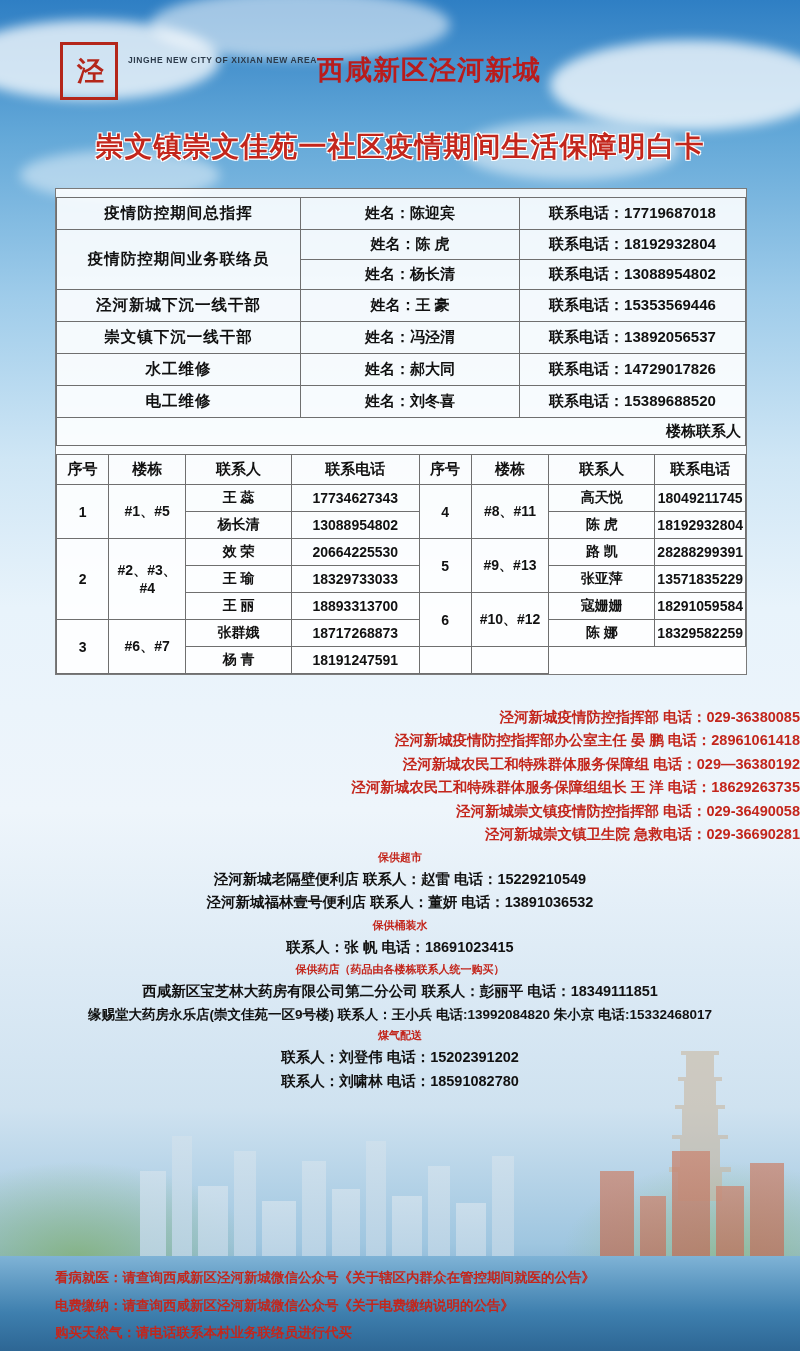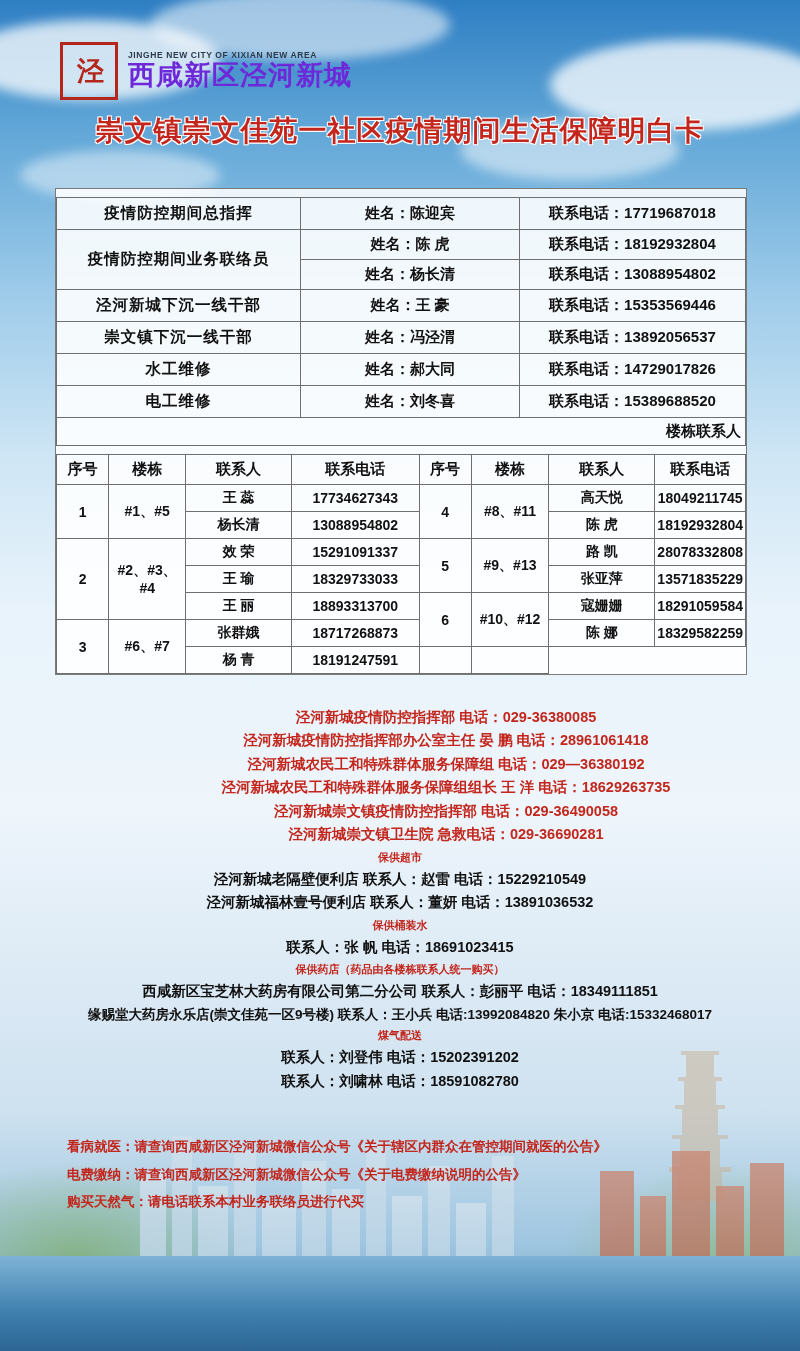--- a/index.html
+++ b/index.html
@@ -21,43 +21,43 @@
   .bldg.red{background:linear-gradient(180deg,#c98a77,#b8705c);opacity:.8;}
   .water{position:absolute;left:0;right:0;bottom:0;height:95px;background:linear-gradient(180deg,#7fb3d6,#3e7fae 60%,#2d6694);}
   .greens{position:absolute;left:0;bottom:70px;width:260px;height:120px;background:radial-gradient(ellipse at 30% 80%, #7fae6a 0%, rgba(127,174,106,0) 70%);opacity:.75;}
   .greens2{position:absolute;right:0;bottom:70px;width:240px;height:120px;background:radial-gradient(ellipse at 70% 80%, #8bb56f 0%, rgba(139,181,111,0) 70%);opacity:.6;}
   .pagoda{position:absolute;right:60px;bottom:150px;width:80px;height:200px;opacity:.55;}
   
   .header{position:absolute;left:0;right:0;top:0;padding-top:42px;}
   .logo-row{display:flex;align-items:center;gap:10px;padding-left:60px;}
   .logo-mark{width:52px;height:52px;border:3px solid #b4261a;color:#b4261a;display:flex;align-items:center;justify-content:center;
     font-family:"Liberation Serif","DejaVu Serif",serif;font-weight:bold;font-size:27px;line-height:1;letter-spacing:-3px;}
-  .logo-text{display:flex;flex-direction:column;justify-content:center;}
+  .logo-text{display:flex;flex-direction:row;justify-content:center;}
   .logo-en{font-size:8.5px;letter-spacing:.6px;color:#2b3a4a;font-weight:bold;}
-  .logo-cn{font-size:27px;font-weight:bold;color:#6d28d9;letter-spacing:1px;line-height:1.15;}
-  .title{margin-top:12px;text-align:center;font-size:28px;font-weight:bold;color:#c3261c;letter-spacing:1px;
+  .logo-cn{font-size:27px;font-weight:bold;color:#b91c1c;letter-spacing:1px;line-height:1.15;}
+  .title{margin-top:28px;text-align:center;font-size:28px;font-weight:bold;color:#c3261c;letter-spacing:1px;
          text-shadow:1px 1px 0 #fff, -1px -1px 0 #fff, 1px -1px 0 #fff, -1px 1px 0 #fff;}
   
   .card{position:absolute;left:55px;top:188px;width:690px;background:rgba(255,255,255,.88);border:1px solid #7a7a7a;}
   table{border-collapse:collapse;width:100%;font-size:15px;color:#111;margin-top:8px;}
   td,th{border:1px solid #6f6f6f;padding:5px 4px;text-align:center;font-weight:bold;}
   .sec-title{font-size:15px;font-weight:bold;padding:4px;text-align:right;}
   .lbl{font-size:15.5px;letter-spacing:1px;}
   .nm{font-size:15px;}
   table.inner td{font-size:14px;padding:4px 2px;}
   .small{font-size:12px;}
   
   .contacts{position:absolute;left:0;right:0;top:706px;text-align:center;}
   .line{color:#c3261c;font-weight:bold;font-size:14.5px;line-height:1.62;white-space:nowrap;}
   .line.black{color:#111;}
   .line.dark{color:#111;font-size:13.5px;}
   .sub{color:#c3261c;font-weight:bold;font-size:11px;line-height:1.9;}
-  .lead{padding-left:92px;text-align:center;}
-  
-  .notes{position:absolute;left:55px;right:30px;top:1133px;margin-left:12px;}
+  .lead{padding-left:92px;text-align:right;}
+  
+  .notes{position:absolute;left:55px;right:30px;top:1264px;}
   .note{color:#c3261c;font-weight:bold;font-size:13.5px;line-height:2.05;white-space:nowrap;}
 </style>
 </head>
 <body>
 
 <div class="cloud c1"></div>
 <div class="cloud c2"></div>
 <div class="cloud c3"></div>
 <div class="cloud c4"></div>
 <div class="cloud c5"></div>
@@ -183,25 +183,25 @@
         <td>杨长清</td>
         <td>13088954802</td>
         <td>陈  虎</td>
         <td>18192932804</td>
       </tr>
 
       <tr>
         <td rowspan="3">2</td>
         <td rowspan="3" class="small">#2、#3、#4</td>
         <td>效  荣</td>
-        <td>15291091337</td>
+        <td>20664225530</td>
         <td rowspan="2">5</td>
         <td rowspan="2" class="small">#9、#13</td>
         <td>路  凯</td>
-        <td>28078332808</td>
+        <td>28288299391</td>
       </tr>
       <tr>
         <td>王  瑜</td>
         <td>18329733033</td>
         <td>张亚萍</td>
         <td>13571835229</td>
       </tr>
       <tr>
         <td>王  丽</td>
         <td>18893313700</td>

